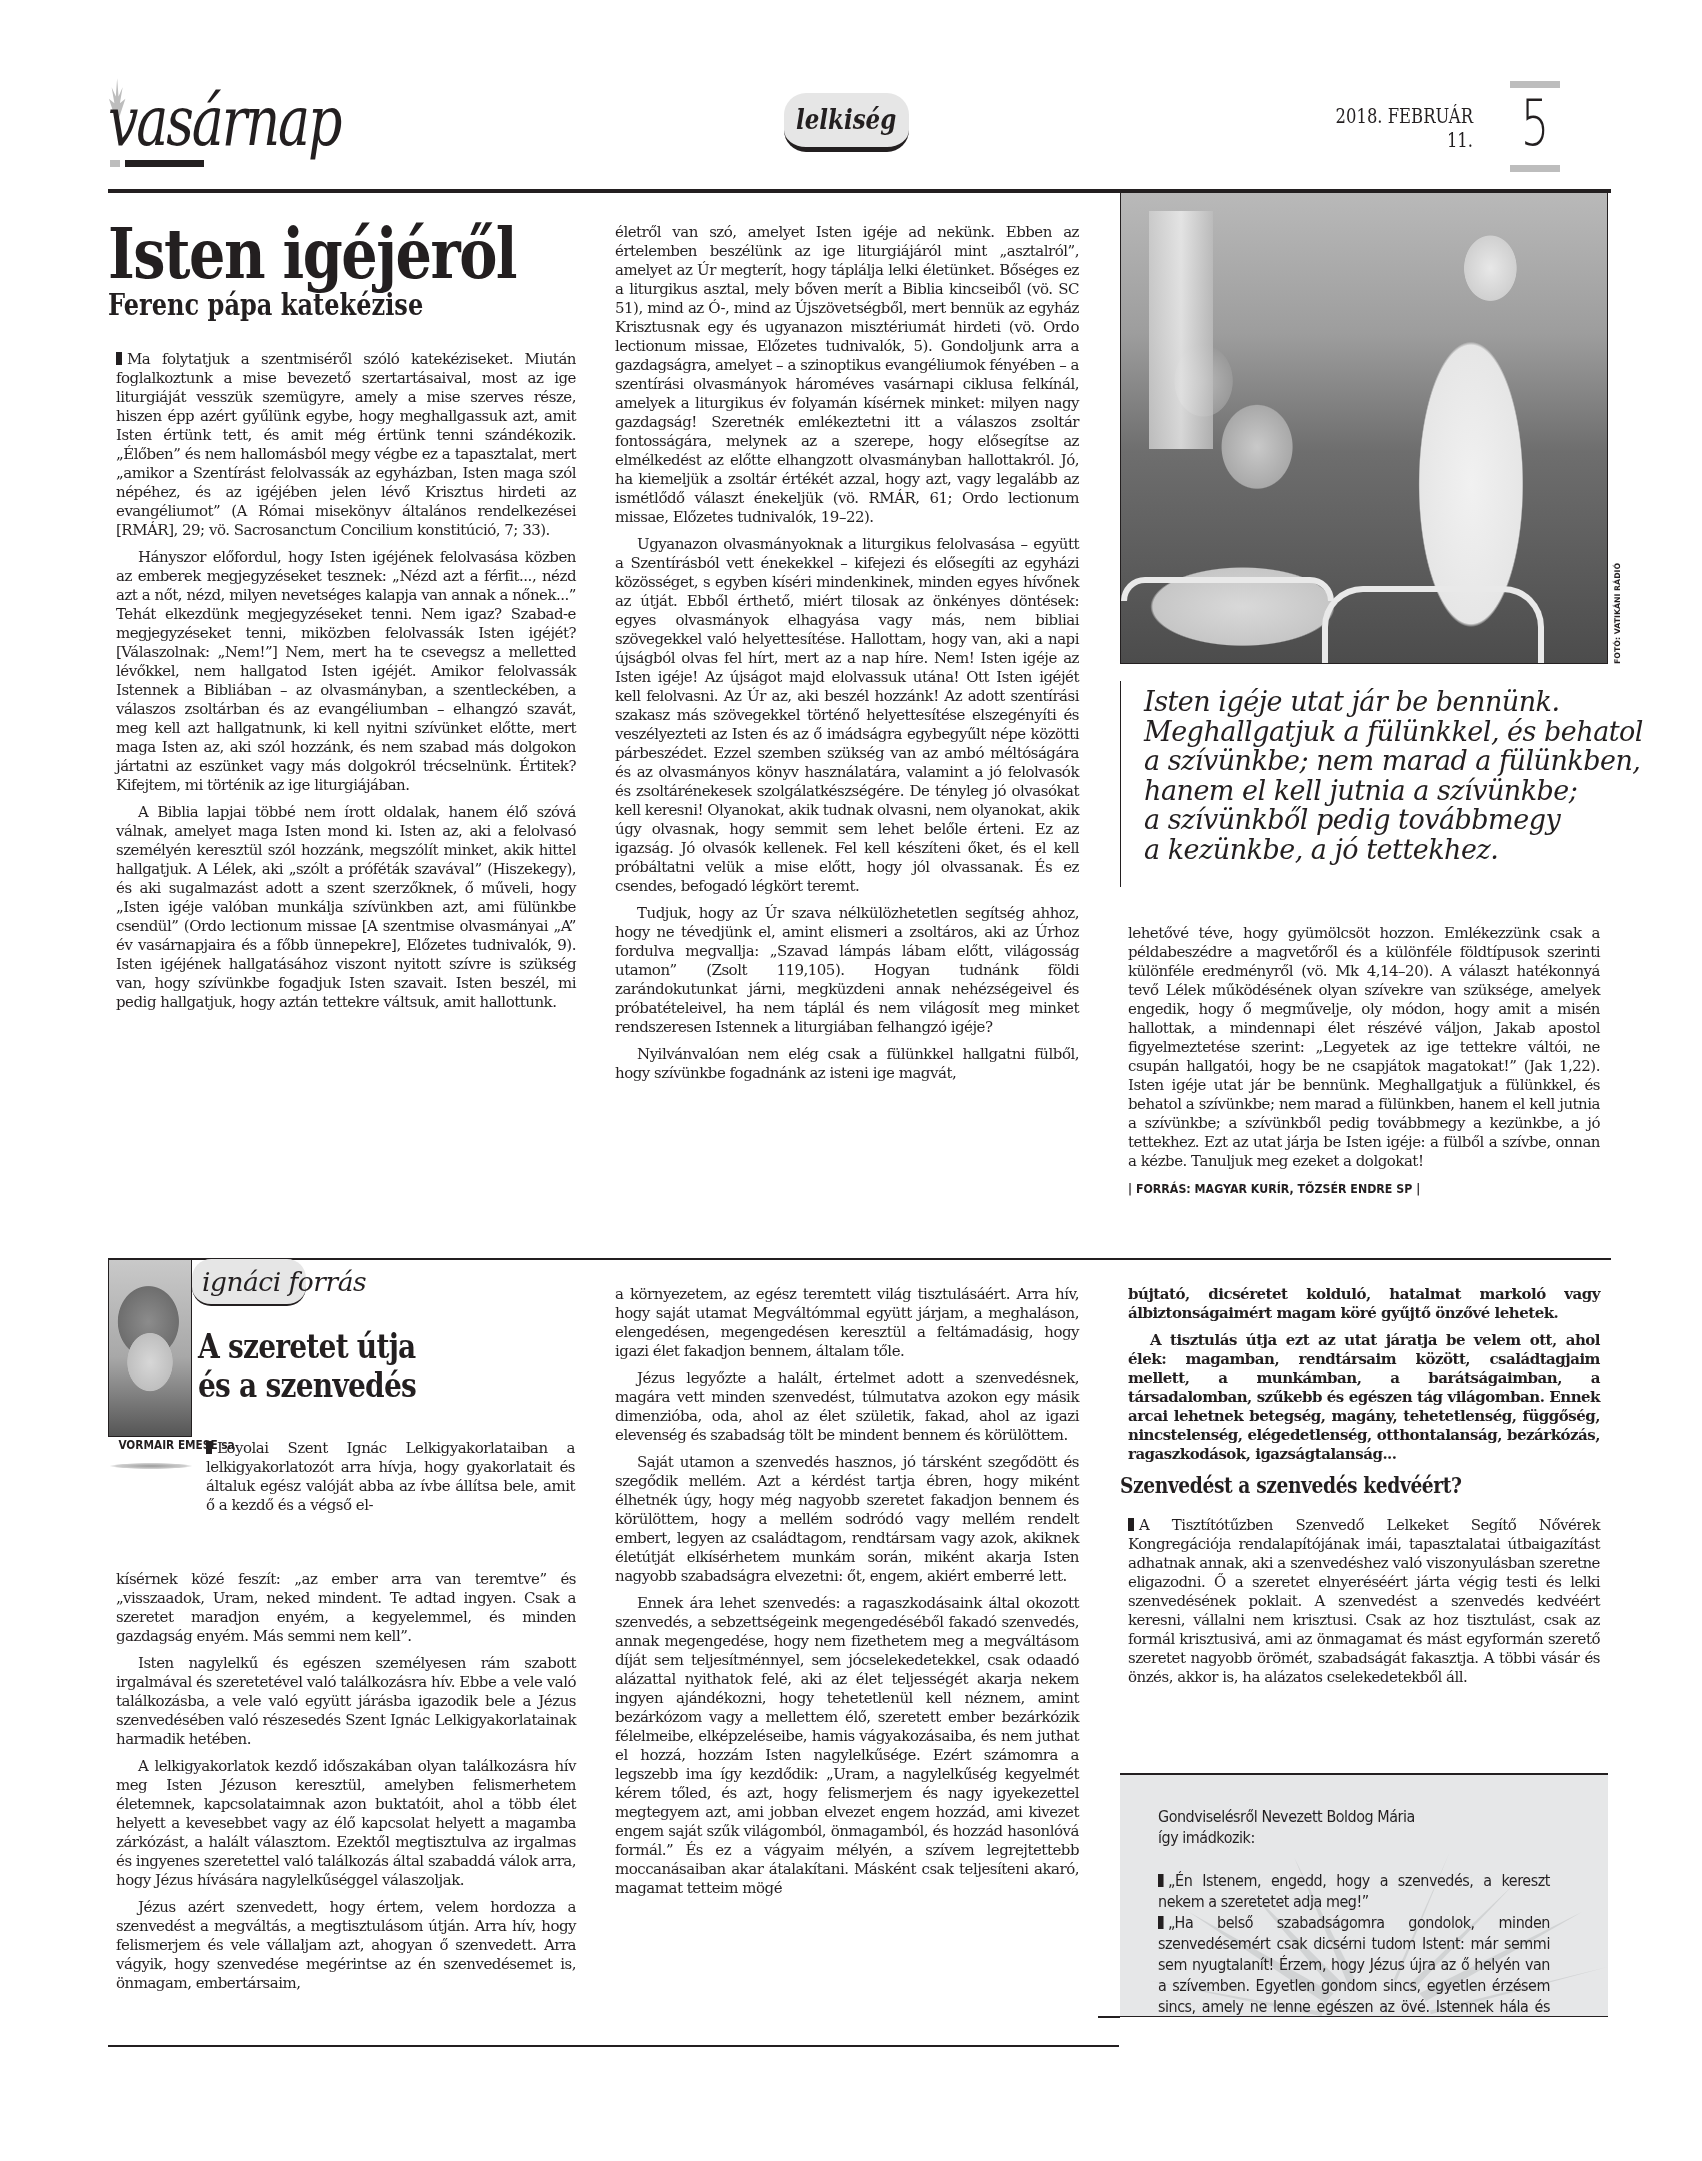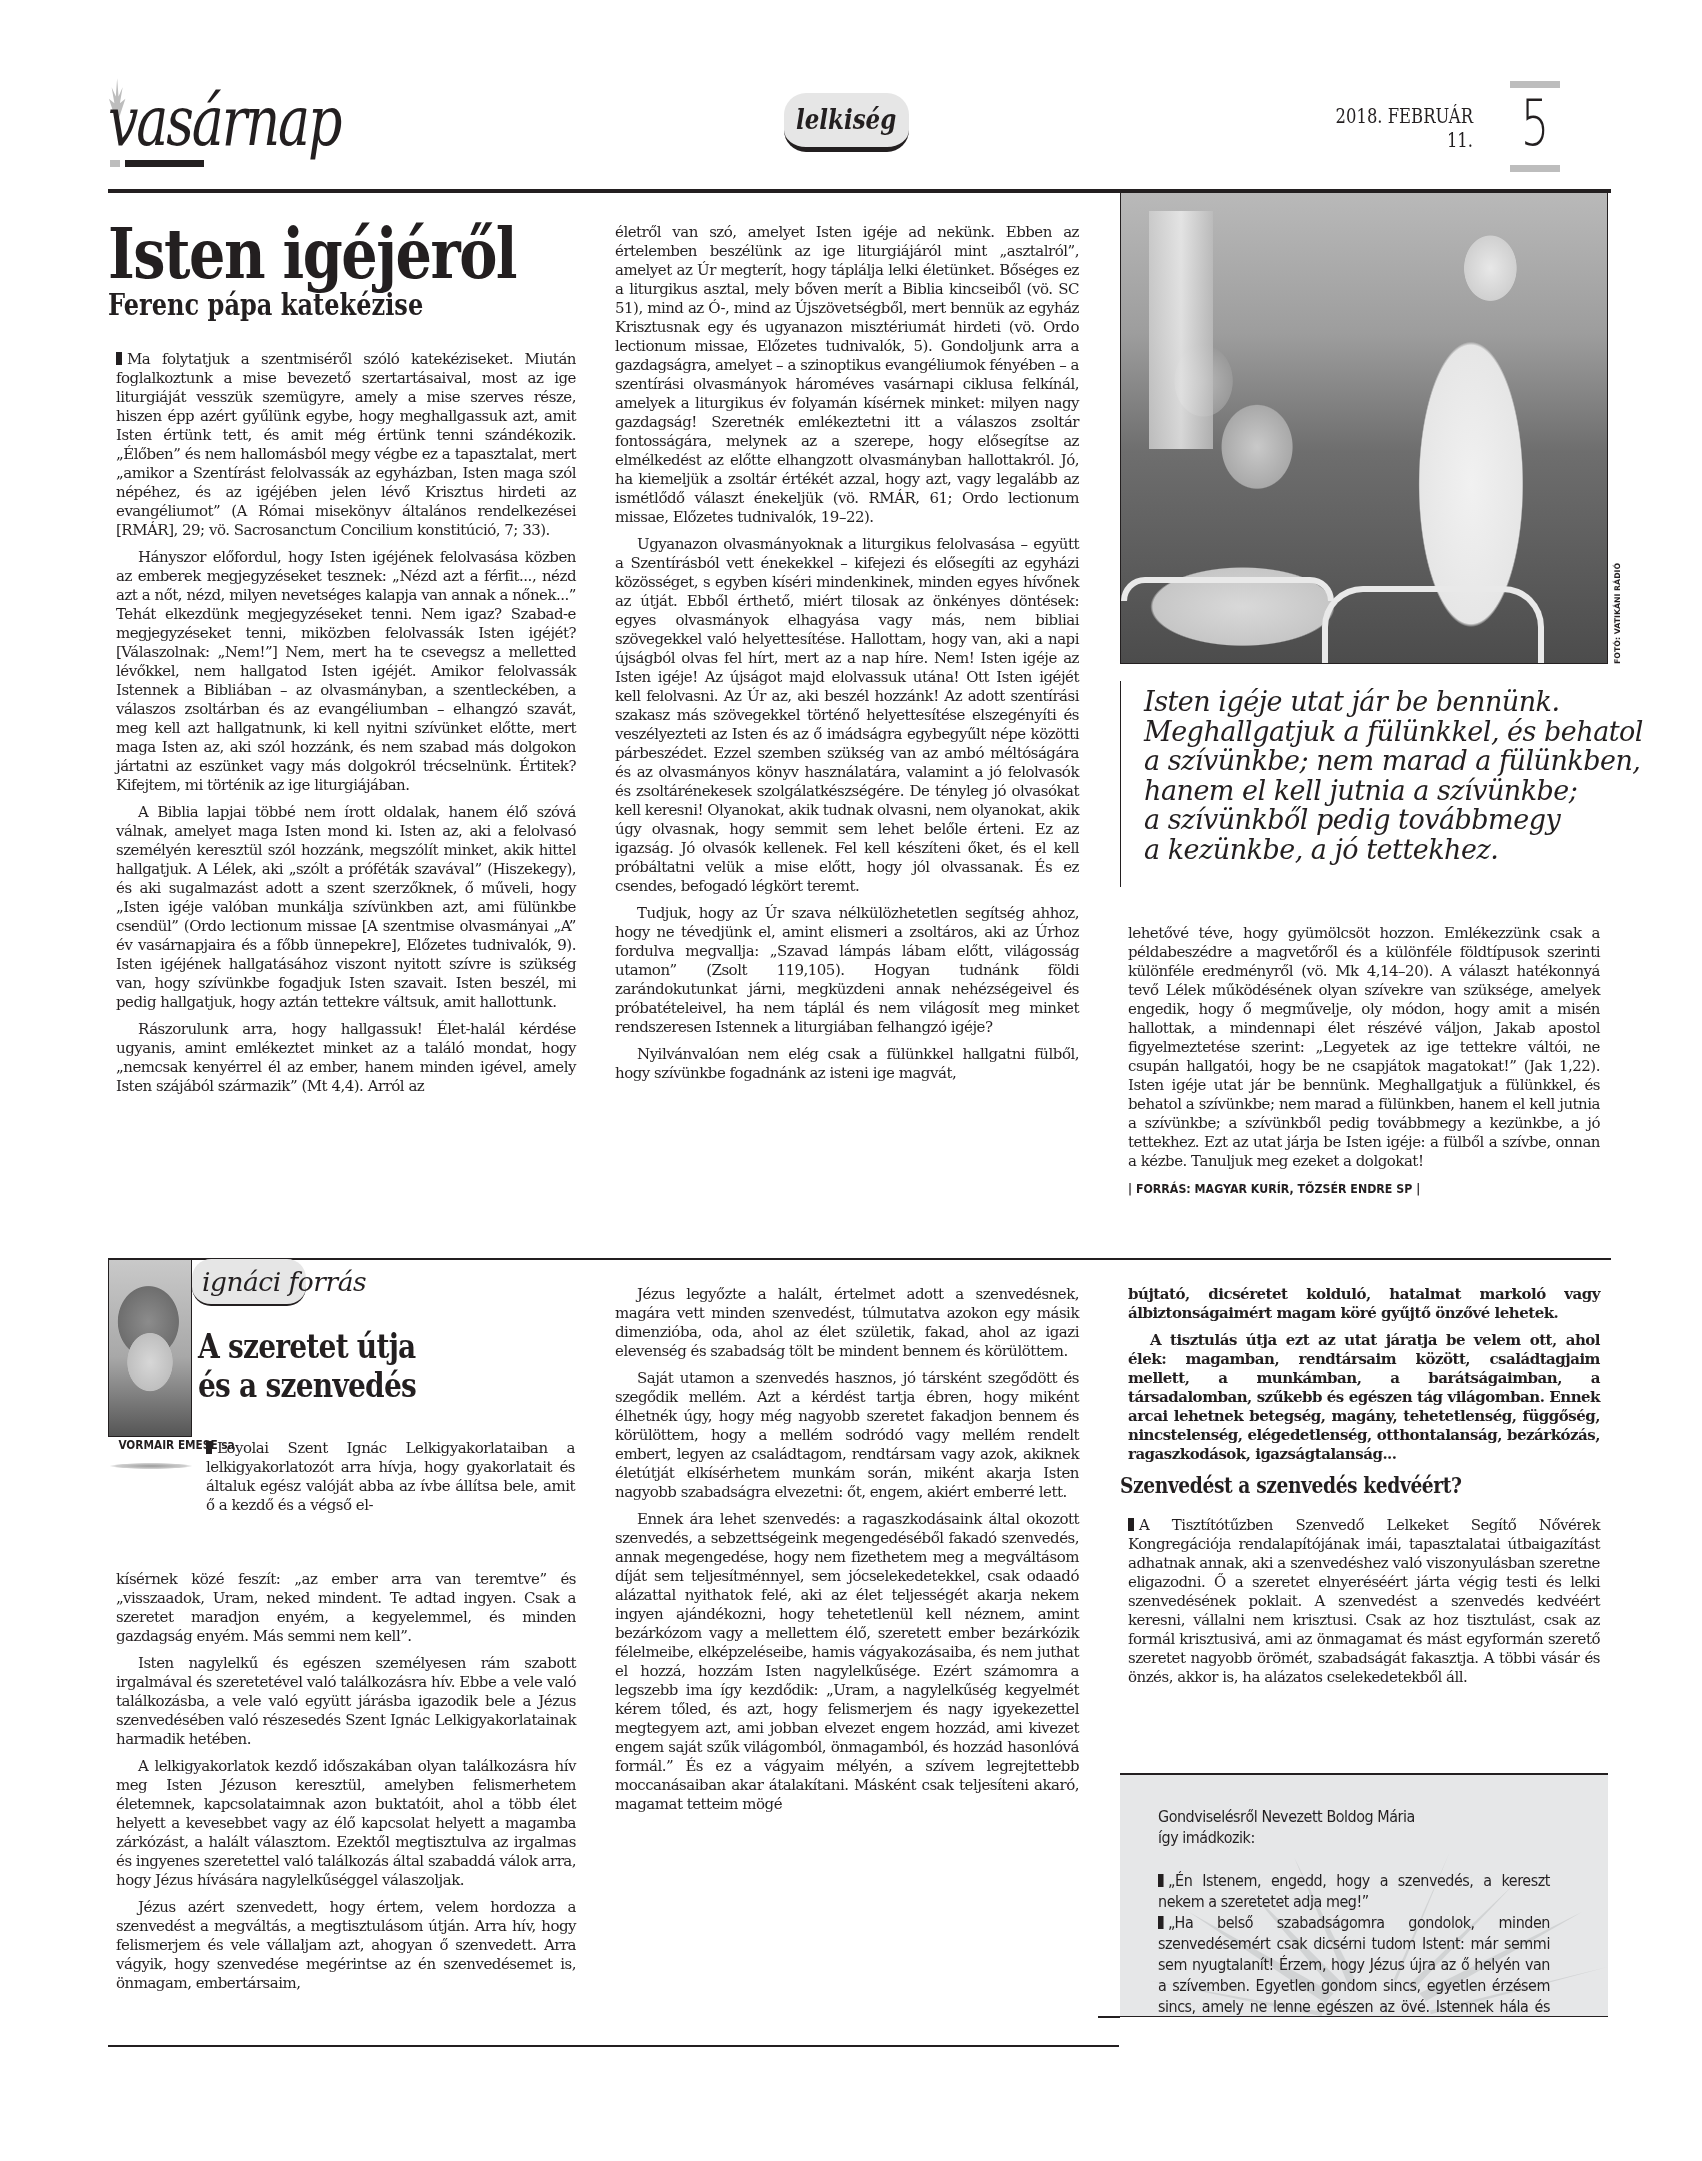--- a/index.html
+++ b/index.html
@@ -101,21 +101,20 @@
 </div>
 <div id="top-rule" class="abs"></div>
 
 <h1 id="a1-title" class="abs" style="margin:0">Isten igéjéről</h1>
 <h2 id="a1-subtitle" class="abs" style="margin:0">Ferenc pápa katekézise</h2>
 
 <div id="a1-col1" class="abs col">
   <p class="first"><span class="lead-mark"></span><span>Ma folytatjuk a szentmiséről szóló katekéziseket. Miután foglalkoztunk a mise bevezető szertartásaival, most az ige liturgiáját vesszük szemügyre, amely a mise szerves része, hiszen épp azért gyűlünk egybe, hogy meghallgassuk azt, amit Isten értünk tett, és amit még értünk tenni szándékozik. „Élőben” és nem hallomásból megy végbe ez a tapasztalat, mert „amikor a Szentírást felolvassák az egyházban, Isten maga szól népéhez, és az igéjében jelen lévő Krisztus hirdeti az evangéliumot” (A Római misekönyv általános rendelkezései [RMÁR], 29; vö. Sacrosanctum Concilium konstitúció, 7; 33).</span></p>
   <p>Hányszor előfordul, hogy Isten igéjének felolvasása közben az emberek megjegyzéseket tesznek: „Nézd azt a férfit..., nézd azt a nőt, nézd, milyen nevetséges kalapja van annak a nőnek...” Tehát elkezdünk megjegyzéseket tenni. Nem igaz? Szabad-e megjegyzéseket tenni, miközben felolvassák Isten igéjét? [Válaszolnak: „Nem!”] Nem, mert ha te csevegsz a melletted lévőkkel, nem hallgatod Isten igéjét. Amikor felolvassák Istennek a Bibliában – az olvasmányban, a szentleckében, a válaszos zsoltárban és az evangéliumban – elhangzó szavát, meg kell azt hallgatnunk, ki kell nyitni szívünket előtte, mert maga Isten az, aki szól hozzánk, és nem szabad más dolgokon jártatni az eszünket vagy más dolgokról trécselnünk. Értitek? Kifejtem, mi történik az ige liturgiájában.</p>
   <p>A Biblia lapjai többé nem írott oldalak, hanem élő szóvá válnak, amelyet maga Isten mond ki. Isten az, aki a felolvasó személyén keresztül szól hozzánk, megszólít minket, akik hittel hallgatjuk. A Lélek, aki „szólt a próféták szavával” (Hiszekegy), és aki sugalmazást adott a szent szerzőknek, ő műveli, hogy „Isten igéje valóban munkálja szívünkben azt, ami fülünkbe csendül” (Ordo lectionum missae [A szentmise olvasmányai „A” év vasárnapjaira és a főbb ünnepekre], Előzetes tudnivalók, 9). Isten igéjének hallgatásához viszont nyitott szívre is szükség van, hogy szívünkbe fogadjuk Isten szavait. Isten beszél, mi pedig hallgatjuk, hogy aztán tettekre váltsuk, amit hallottunk.</p>
-  <p>Rászorulunk arra, hogy hallgassuk! Élet-halál kérdése ugyanis, amint emlékeztet minket az a találó mondat, hogy „nemcsak kenyérrel él az ember, hanem minden igével, amely Isten szájából származik” (Mt 4,4). Arról az</p>
 </div>
 
 <div id="a1-col2" class="abs col">
   <p class="first">életről van szó, amelyet Isten igéje ad nekünk. Ebben az értelemben beszélünk az ige liturgiájáról mint „asztalról”, amelyet az Úr megterít, hogy táplálja lelki életünket. Bőséges ez a liturgikus asztal, mely bőven merít a Biblia kincseiből (vö. SC 51), mind az Ó-, mind az Újszövetségből, mert bennük az egyház Krisztusnak egy és ugyanazon misztériumát hirdeti (vö. Ordo lectionum missae, Előzetes tudnivalók, 5). Gondoljunk arra a gazdagságra, amelyet – a szinoptikus evangéliumok fényében – a szentírási olvasmányok hároméves vasárnapi ciklusa felkínál, amelyek a liturgikus év folyamán kísérnek minket: milyen nagy gazdagság! Szeretnék emlékeztetni itt a válaszos zsoltár fontosságára, melynek az a szerepe, hogy elősegítse az elmélkedést az előtte elhangzott olvasmányban hallottakról. Jó, ha kiemeljük a zsoltár értékét azzal, hogy azt, vagy legalább az ismétlődő választ énekeljük (vö. RMÁR, 61; Ordo lectionum missae, Előzetes tudnivalók, 19–22).</p>
   <p>Ugyanazon olvasmányoknak a liturgikus felolvasása – együtt a Szentírásból vett énekekkel – kifejezi és elősegíti az egyházi közösséget, s egyben kíséri mindenkinek, minden egyes hívőnek az útját. Ebből érthető, miért tilosak az önkényes döntések: egyes olvasmányok elhagyása vagy más, nem bibliai szövegekkel való helyettesítése. Hallottam, hogy van, aki a napi újságból olvas fel hírt, mert az a nap híre. Nem! Isten igéje az Isten igéje! Az újságot majd elolvassuk utána! Ott Isten igéjét kell felolvasni. Az Úr az, aki beszél hozzánk! Az adott szentírási szakasz más szövegekkel történő helyettesítése elszegényíti és veszélyezteti az Isten és az ő imádságra egybegyűlt népe közötti párbeszédet. Ezzel szemben szükség van az ambó méltóságára és az olvasmányos könyv használatára, valamint a jó felolvasók és zsoltárénekesek szolgálatkészségére. De tényleg jó olvasókat kell keresni! Olyanokat, akik tudnak olvasni, nem olyanokat, akik úgy olvasnak, hogy semmit sem lehet belőle érteni. Ez az igazság. Jó olvasók kellenek. Fel kell készíteni őket, és el kell próbáltatni velük a mise előtt, hogy jól olvassanak. És ez csendes, befogadó légkört teremt.</p>
   <p>Tudjuk, hogy az Úr szava nélkülözhetetlen segítség ahhoz, hogy ne tévedjünk el, amint elismeri a zsoltáros, aki az Úrhoz fordulva megvallja: „Szavad lámpás lábam előtt, világosság utamon” (Zsolt 119,105). Hogyan tudnánk földi zarándokutunkat járni, megküzdeni annak nehézségeivel és próbatételeivel, ha nem táplál és nem világosít meg minket rendszeresen Istennek a liturgiában felhangzó igéje?</p>
   <p>Nyilvánvalóan nem elég csak a fülünkkel hallgatni fülből, hogy szívünkbe fogadnánk az isteni ige magvát,</p>
 </div>
 
 <div id="photo" class="abs">
@@ -161,20 +160,21 @@
 </div>
 
 <div id="a2-col1" class="abs col">
   <p class="first">kísérnek közé feszít: „az ember arra van teremtve” és „visszaadok, Uram, neked mindent. Te adtad ingyen. Csak a szeretet maradjon enyém, a kegyelemmel, és minden gazdagság enyém. Más semmi nem kell”.</p>
   <p>Isten nagylelkű és egészen személyesen rám szabott irgalmával és szeretetével való találkozásra hív. Ebbe a vele való találkozásba, a vele való együtt járásba igazodik bele a Jézus szenvedésében való részesedés Szent Ignác Lelkigyakorlatainak harmadik hetében.</p>
   <p>A lelkigyakorlatok kezdő időszakában olyan találkozásra hív meg Isten Jézuson keresztül, amelyben felismerhetem életemnek, kapcsolataimnak azon buktatóit, ahol a több élet helyett a kevesebbet vagy az élő kapcsolat helyett a magamba zárkózást, a halált választom. Ezektől megtisztulva az irgalmas és ingyenes szeretettel való találkozás által szabaddá válok arra, hogy Jézus hívására nagylelkűséggel válaszoljak.</p>
   <p>Jézus azért szenvedett, hogy értem, velem hordozza a szenvedést a megváltás, a megtisztulásom útján. Arra hív, hogy felismerjem és vele vállaljam azt, ahogyan ő szenvedett. Arra vágyik, hogy szenvedése megérintse az én szenvedésemet is, önmagam, embertársaim,</p>
 </div>
 
 <div id="a2-col2" class="abs col">
+  <p class="first">a környezetem, az egész teremtett világ tisztulásáért. Arra hív, hogy saját utamat Megváltómmal együtt járjam, a meghaláson, elengedésen, megengedésen keresztül a feltámadásig, hogy igazi élet fakadjon bennem, általam tőle.</p>
   <p>Jézus legyőzte a halált, értelmet adott a szenvedésnek, magára vett minden szenvedést, túlmutatva azokon egy másik dimenzióba, oda, ahol az élet születik, fakad, ahol az igazi elevenség és szabadság tölt be mindent bennem és körülöttem.</p>
   <p>Saját utamon a szenvedés hasznos, jó társként szegődött és szegődik mellém. Azt a kérdést tartja ébren, hogy miként élhetnék úgy, hogy még nagyobb szeretet fakadjon bennem és körülöttem, hogy a mellém sodródó vagy mellém rendelt embert, legyen az családtagom, rendtársam vagy azok, akiknek életútját elkísérhetem munkám során, miként akarja Isten nagyobb szabadságra elvezetni: őt, engem, akiért emberré lett.</p>
   <p>Ennek ára lehet szenvedés: a ragaszkodásaink által okozott szenvedés, a sebzettségeink megengedéséből fakadó szenvedés, annak megengedése, hogy nem fizethetem meg a megváltásom díját sem teljesítménnyel, sem jócselekedetekkel, csak odaadó alázattal nyithatok felé, aki az élet teljességét akarja nekem ingyen ajándékozni, hogy tehetetlenül kell néznem, amint bezárkózom vagy a mellettem élő, szeretett ember bezárkózik félelmeibe, elképzeléseibe, hamis vágyakozásaiba, és nem juthat el hozzá, hozzám Isten nagylelkűsége. Ezért számomra a legszebb ima így kezdődik: „Uram, a nagylelkűség kegyelmét kérem tőled, és azt, hogy felismerjem és nagy igyekezettel megtegyem azt, ami jobban elvezet engem hozzád, ami kivezet engem saját szűk világomból, önmagamból, és hozzád hasonlóvá formál.” És ez a vágyaim mélyén, a szívem legrejtettebb moccanásaiban akar átalakítani. Másként csak teljesíteni akaró, magamat tetteim mögé</p>
 </div>
 
 <div id="a2-col3" class="abs col">
   <p class="first">bújtató, dicséretet kolduló, hatalmat markoló vagy álbiztonságaimért magam köré gyűjtő önzővé lehetek.</p>
   <p>A tisztulás útja ezt az utat járatja be velem ott, ahol élek: magamban, rendtársaim között, családtagjaim mellett, a munkámban, a barátságaimban, a társadalomban, szűkebb és egészen tág világomban. Ennek arcai lehetnek betegség, magány, tehetetlenség, függőség, nincstelenség, elégedetlenség, otthontalanság, bezárkózás, ragaszkodások, igazságtalanság...</p>
 </div>
 

